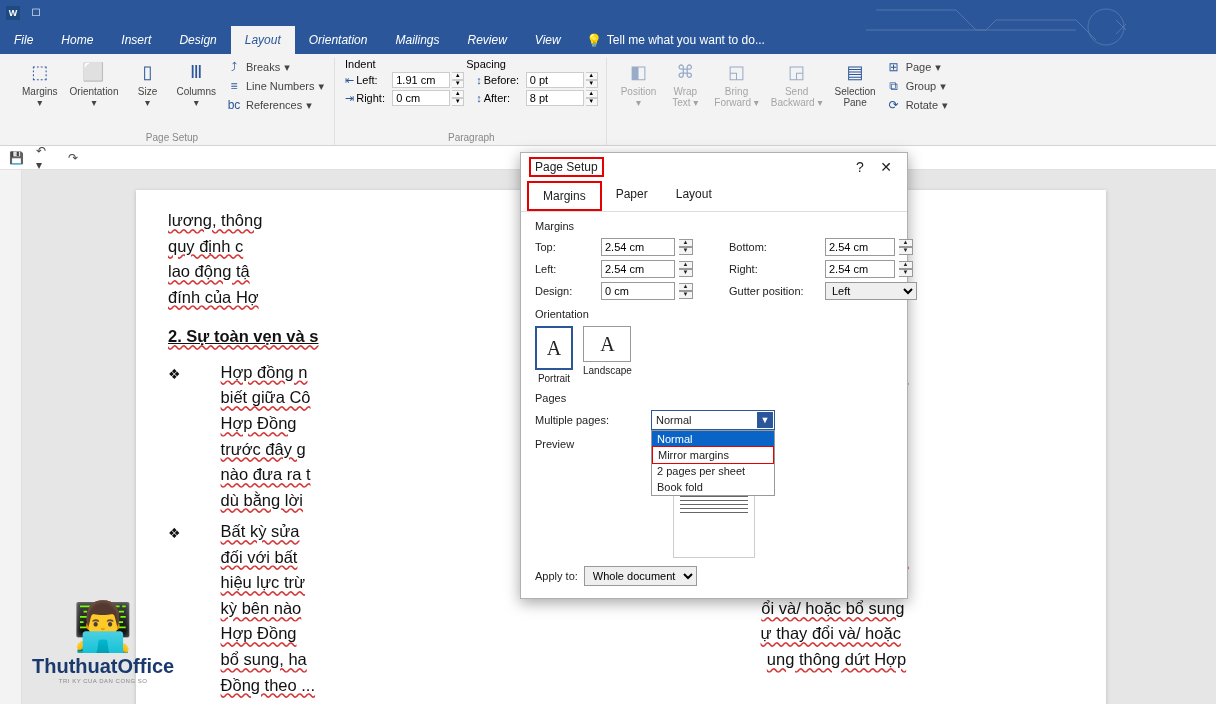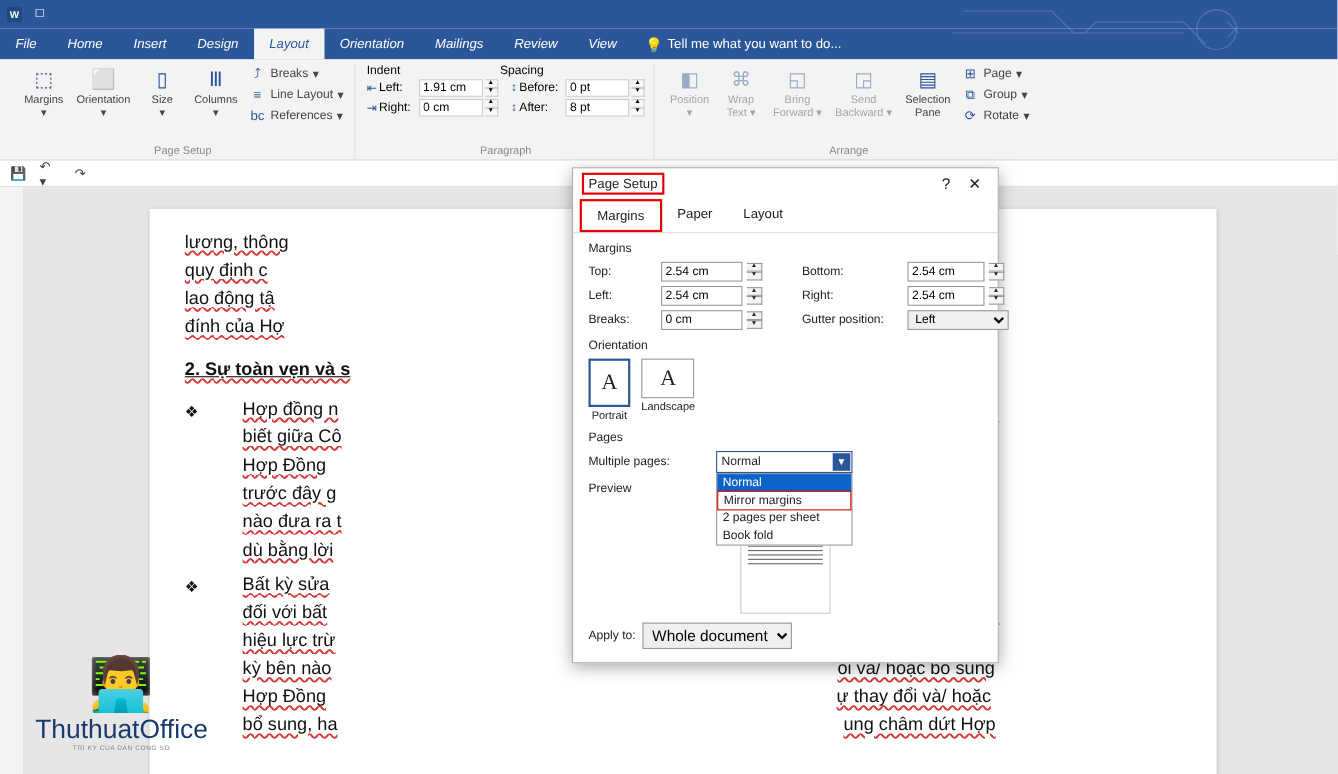--- a/index.html
+++ b/index.html
@@ -79,29 +79,29 @@
 .combo { position: relative; width: 124px; }
 .combo-box { border: 1px solid #2b579a; background: #fff; padding: 2px 4px; height: 20px; display: flex; align-items: center; justify-content: space-between; cursor: pointer; }
 .combo-box .arr { background: #2b579a; color: #fff; width: 16px; height: 16px; text-align: center; line-height: 16px; font-size: 9px; margin: -1px -3px -1px 0; }
 .combo-drop { position: absolute; top: 20px; left: 0; right: 0; background: #fff; border: 1px solid #999; z-index: 60; }
 .combo-drop .opt { padding: 2px 5px; font-size: 11px; cursor: pointer; }
 .combo-drop .opt.sel { background: #0a64c8; color: #fff; }
 .combo-drop .opt.hl2 { border: 1px solid #e60000; margin: -1px 0; }
 .preview-box { width: 82px; height: 102px; border: 1px solid #ccc; margin: 4px auto 0; padding: 8px 6px; display: flex; flex-direction: column; gap: 3px; }
 .preview-box .ln { height: 1px; background: #666; }
 .applyto-row { display: flex; align-items: center; gap: 6px; margin-top: 8px; font-size: 11px; }
-.applyto-row select { border: 1px solid #999; font-size: 14px; padding: 2px 4px; }
+.applyto-row select { border: 1px solid #999; font-size: 11px; padding: 2px 4px; }
 .dlg-buttons { border-top: 1px solid #eee; padding: 8px 12px; display: flex; align-items: center; gap: 6px; }
 .dlg-buttons .spacer { flex: 1; }
 .btn { border: 1px solid #999; padding: 3px 16px; font-size: 11px; background: #f0f0f0; cursor: pointer; }
 .btn.primary { border: 2px solid #2b579a; padding: 2px 20px; }
 
 .logo { position: absolute; left: 32px; bottom: 20px; display: flex; flex-direction: column; align-items: center; font-family: Arial; color: #1a3a6e; z-index: 100; }
 .logo .pic { font-size: 48px; }
-.logo .txt { font-weight: normal; font-size: 24px; }
+.logo .txt { font-weight: bold; font-size: 20px; }
 .logo .sub { font-size: 6px; color: #888; letter-spacing: 0.5px; }
 
 .bg-deco { position: absolute; right: 0; top: 0; width: 360px; height: 54px; opacity: 0.18; pointer-events: none; }
 </style>
 </head>
 <body>
 
 <svg class="bg-deco" viewBox="0 0 360 54">
     <g stroke="#fff" fill="none" stroke-width="1">
       <path d="M20 10 h80 l20 20 h100"></path>
@@ -154,21 +154,21 @@
           <div class="lbl">Size</div>
           <div class="lbl">▾</div>
         </div>
       <div class="ribbon-btn">
           <div class="icon">Ⅲ</div>
           <div class="lbl">Columns</div>
           <div class="lbl">▾</div>
         </div>
       <div class="ribbon-small">
         <div class="ribbon-small-row"><span class="icon-sm">⤴</span><span>Breaks</span> ▾</div>
-        <div class="ribbon-small-row"><span class="icon-sm">≡</span><span>Line Layout</span> ▾</div>
+        <div class="ribbon-small-row"><span class="icon-sm">≡</span><span>Line Numbers</span> ▾</div>
         <div class="ribbon-small-row"><span class="icon-sm">bc</span><span>References</span> ▾</div>
       </div>
     </div>
     <div class="ribbon-group-label">Page Setup</div>
   </div>
 
   <div class="ribbon-group">
     <div class="ribbon-group-body" style="flex-direction:column; gap:2px;">
       <div style="display:flex; gap:30px; font-size:11px;">
           <span>Indent</span>
@@ -239,21 +239,20 @@
           <div class="icon">▤</div>
           <div class="lbl">Selection</div>
           <div class="lbl">Pane</div>
         </div>
       <div class="ribbon-small">
         <div class="ribbon-small-row disabled"><span class="icon-sm">⊞</span><span>Page</span> ▾</div>
         <div class="ribbon-small-row disabled"><span class="icon-sm">⧉</span><span>Group</span> ▾</div>
         <div class="ribbon-small-row disabled"><span class="icon-sm">⟳</span><span>Rotate</span> ▾</div>
       </div>
     </div>
-    <div class="ribbon-group-label">Arrange</div>
   </div>
 </div>
 
 <div class="qat">
   <span class="qi">💾</span>
   <span class="qi">↶ ▾</span>
   <span class="qi">↷</span>
 </div>
 
 <div class="hruler-wrap">
@@ -304,21 +303,22 @@
     </div>
       </div>
     <div class="bullet-row" style="margin-top:6px">
         <span class="bmark">❖</span>
         <div class="bullet">
       <p><span class="sq">Bất kỳ sửa</span><span style="display:inline-block; width:465px"></span><span class="sq">ất kỳ sự từ bỏ nào</span></p>
       <p><span class="sq">đối với bất</span><span style="display:inline-block; width:458px"></span><span class="sq">ng này đều không có</span></p>
       <p><span class="sq">hiệu lực trừ</span><span style="display:inline-block; width:455px"></span><span class="sq">ớc 03 (ba) ngày, bất</span></p>
       <p><span class="sq">kỳ bên nào</span><span style="display:inline-block; width:460px"></span><span class="sq">ổi và/ hoặc bổ sung</span></p>
       <p><span class="sq">Hợp Đồng</span><span style="display:inline-block; width:464px"></span><span class="sq">ự thay đổi và/ hoặc</span></p>
-      <p><span class="sq">bổ sung, ha</span><span style="display:inline-block; width:460px"></span><span class="sq">ung châm dứt Hợp</span></p>
+      <p><span class="sq">bổ sung, ha</span><span style="display:inline-block; width:460px"></span><span class="sq">ung thông dứt Hợp</span></p>
+      <p><span class="sq">Đồng theo ...</span></p>
     </div>
       </div>
   </div>
 </div>
 
 <div class="dialog">
   <div class="dlg-title">
     <span class="t hl">Page Setup</span>
     <span class="spacer"></span>
     <span class="q">?</span>
@@ -354,21 +354,21 @@
             <span>▼</span>
           </div>
           <span></span>
         <label>Right:</label>
         <input value="2.54 cm" style="">
         <div class="spn">
             <span>▲</span>
             <span>▼</span>
           </div>
 
-        <label>Breaks:</label>
+        <label>Design:</label>
         <input value="0 cm" style="">
         <div class="spn">
             <span>▲</span>
             <span>▼</span>
           </div>
           <span></span>
         <label>Gutter position:</label>
         <select style="grid-column: span 2"><option>Left</option></select>
       </div>
     </div>

